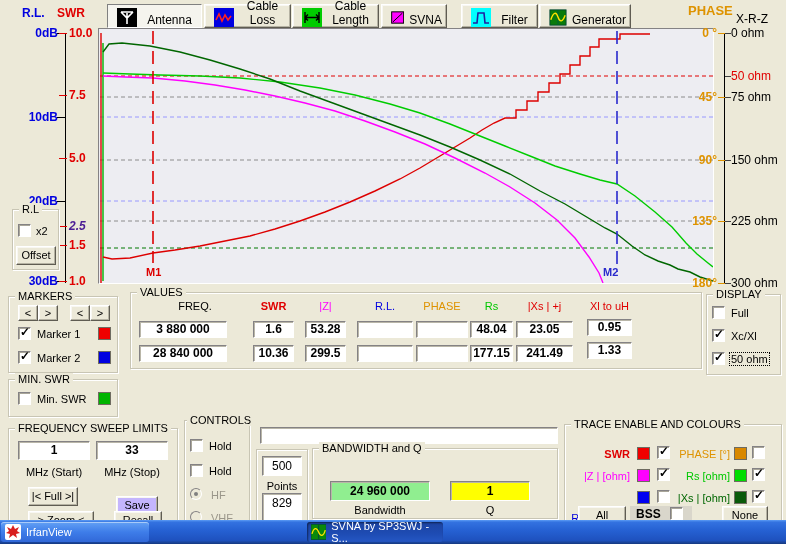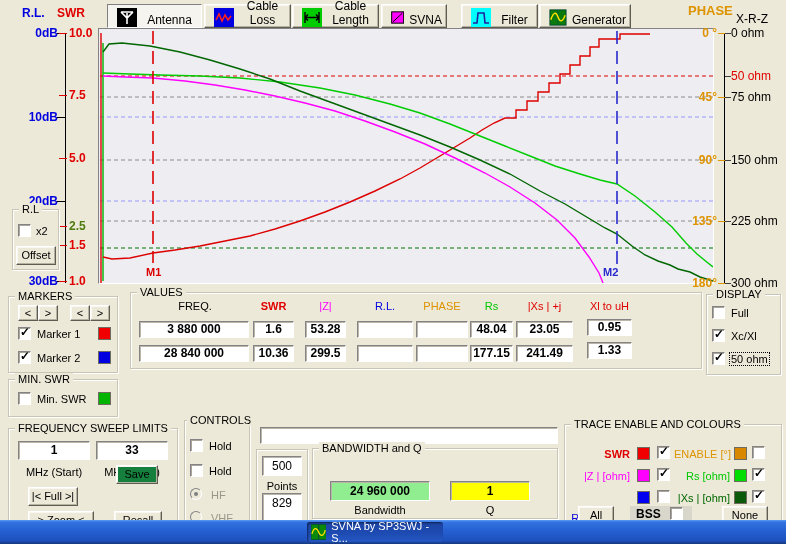--- a/index.html
+++ b/index.html
@@ -25,21 +25,21 @@
   
   .tbtn { position:absolute; top:4px; height:24px; display:flex; align-items:flex-end; gap:5px; padding-left:9px; font-size:12px; }
   .tbtn .cap { flex:1; text-align:center; padding-right:4px; }
   .ticon { width:20px; height:19px; display:block; }
 
   
   .vh { position:absolute; top:300px; height:13px; text-align:center; font-size:11px; }
   .col1{left:134px;width:122px}.col2{left:248px;width:51px}.col3{left:300px;width:51px}
   .col4{left:352px;width:66px}.col5{left:411px;width:62px}.col6{left:465px;width:53px}
   .col7{left:511px;width:67px}.col8{left:582px;width:55px}
-  .vc1{left:139px;width:110px}.vc2{left:253px;width:41px}.vc3{left:305px;width:41px}
+  .vc1{left:139px;width:88px}.vc2{left:253px;width:41px}.vc3{left:305px;width:41px}
   .vc4{left:357px;width:56px}.vc5{left:416px;width:52px}.vc6{left:470px;width:43px}
   .vc7{left:516px;width:57px}.vc8{left:587px;width:45px}
   .row1{top:321px}.row2{top:345px}
 
   
   #taskbar { position:absolute; left:0; top:520px; width:786px; height:24px; background:linear-gradient(180deg,#5C9CF5 0%,#3372E0 9%,#2560D2 45%,#1E51BE 85%,#16397E 100%); z-index:50; }
   .tb-btn { position:absolute; top:2px; height:20px; border-radius:3px; background:linear-gradient(180deg,#63A1F5 0%,#3E7DE9 50%,#3168D8 100%); box-shadow:inset 0 1px 0 rgba(255,255,255,.45); color:#fff; display:flex; align-items:center; gap:5px; padding-left:4px; overflow:hidden; }
   .tb-btn.active { background:linear-gradient(180deg,#1C43A0 0%,#1E4CB4 60%,#2557C4 100%); box-shadow:inset 1px 1px 2px rgba(0,0,0,.5); }
 
   #plot-frame { position:absolute; left:98px; top:28px; width:616px; height:256px; border:1px solid #848284; border-right-color:#fff; border-bottom-color:#fff; background:#EDEDF2; }
@@ -130,21 +130,21 @@
     <div class="abs" style="left: 2px; top: 194px; width: 56px; text-align: right; font-size: 12px; font-weight: bold; color: rgb(0, 0, 224);">20dB</div>
     <div class="abs" style="left: 57px; top: 201px; width: 8px; height: 1px; background: rgb(0, 0, 0);"></div>
     <div class="abs" style="left: 2px; top: 274px; width: 56px; text-align: right; font-size: 12px; font-weight: bold; color: rgb(0, 0, 224);">30dB</div>
     <div class="abs" style="left: 57px; top: 281px; width: 8px; height: 1px; background: rgb(0, 0, 0);"></div>
     <div class="abs" style="left: 69px; top: 26px; font-size: 12px; font-weight: bold; color: rgb(224, 0, 0);">10.0</div>
     <div class="abs" style="left: 59px; top: 33px; width: 8px; height: 1px; background: rgb(224, 0, 0);"></div>
     <div class="abs" style="left: 69px; top: 88px; font-size: 12px; font-weight: bold; color: rgb(224, 0, 0);">7.5</div>
     <div class="abs" style="left: 59px; top: 95px; width: 8px; height: 1px; background: rgb(224, 0, 0);"></div>
     <div class="abs" style="left: 69px; top: 151px; font-size: 12px; font-weight: bold; color: rgb(224, 0, 0);">5.0</div>
     <div class="abs" style="left: 59px; top: 158px; width: 8px; height: 1px; background: rgb(224, 0, 0);"></div>
-    <div class="abs" style="left: 69px; top: 219px; font-size: 12px; font-weight: bold; color: #4d7c0f;">2.5</div>
+    <div class="abs" style="left: 69px; top: 219px; font-size: 12px; font-weight: bold; color: #4c1d95; font-style: italic;">2.5</div>
     <div class="abs" style="left: 59px; top: 226px; width: 8px; height: 1px; background: rgb(224, 0, 0);"></div>
     <div class="abs" style="left: 69px; top: 238px; font-size: 12px; font-weight: bold; color: rgb(224, 0, 0);">1.5</div>
     <div class="abs" style="left: 59px; top: 245px; width: 8px; height: 1px; background: rgb(224, 0, 0);"></div>
     <div class="abs" style="left: 69px; top: 274px; font-size: 12px; font-weight: bold; color: rgb(224, 0, 0);">1.0</div>
     <div class="abs" style="left: 59px; top: 281px; width: 8px; height: 1px; background: rgb(224, 0, 0);"></div>
   </div>
 <div id="right-axis">
     <div class="abs" style="left: 724px; top: 33px; width: 1px; height: 250px; background: rgb(0, 0, 0);"></div>
     <div class="abs" style="left: 684px; top: 26px; width: 33px; text-align: right; font-size: 12px; font-weight: bold; color: rgb(222, 147, 0);">0 °</div>
     <div class="abs" style="left: 718px; top: 33px; width: 7px; height: 1px; background: rgb(222, 147, 0);"></div>
@@ -239,21 +239,21 @@
 <span class="lbl dotted-focus" style="left:730px;top:353px;padding:0 1px">50 ohm</span>
 
 <div class="groupbox" style="left:8px;top:428px;width:170px;height:112px">
   <span class="gb-title">FREQUENCY SWEEP LIMITS</span>
 </div>
 <div class="field sunken" style="left:18px;top:441px;width:72px;height:19px;line-height:17px">1</div>
 <div class="field sunken" style="left:96px;top:441px;width:72px;height:19px;line-height:17px">33</div>
 <span class="lbl" style="left:16px;top:466px;width:76px;text-align:center">MHz  (Start)</span>
 <span class="lbl" style="left:94px;top:466px;width:76px;text-align:center">MHz  (Stop)</span>
 <div class="btn abs" style="left:28px;top:487px;width:50px;height:19px;line-height:17px">|&lt; Full &gt;|</div>
-<div class="btn abs" style="left:116px;top:465px;width:42px;height:19px;line-height:17px;background:#15803d">Save</div>
+<div class="btn abs" style="left:116px;top:496px;width:42px;height:19px;line-height:17px;background:#c4b5fd">Save</div>
 <div class="btn abs" style="left:28px;top:511px;width:66px;height:19px;line-height:17px">&gt; Zoom &lt;</div>
 <div class="btn abs" style="left:114px;top:511px;width:48px;height:19px;line-height:17px">Recall</div>
 
 <div class="groupbox" style="left:184px;top:420px;width:66px;height:120px">
   <span class="gb-title" style="left:2px">CONTROLS</span>
 </div>
 <span class="cb" style="left:190px;top:439px"></span>
 <span class="lbl" style="left:209px;top:440px">Hold</span>
 <span class="cb" style="left:190px;top:464px"></span>
 <span class="lbl" style="left:209px;top:465px">Hold</span>
@@ -276,45 +276,52 @@
 <span class="lbl" style="left:330px;top:504px;width:100px;text-align:center">Bandwidth</span>
 <div class="field sunken" style="left: 450px; top: 481px; width: 80px; height: 20px; line-height: 18px; background: rgb(255, 255, 0);">1</div>
 <span class="lbl" style="left:450px;top:504px;width:80px;text-align:center">Q</span>
 
 <div class="groupbox" style="left:564px;top:424px;width:218px;height:116px">
   <span class="gb-title">TRACE ENABLE AND COLOURS</span>
 </div>
 <span class="lbl" style="left: 566px; top: 448px; width: 64px; text-align: right; font-weight: bold; color: rgb(224, 0, 0);">SWR</span>
 <span class="swatch" style="left: 637px; top: 447px; background: rgb(240, 0, 0);"></span>
 <span class="cb checked" style="left:657px;top:446px"></span>
-<span class="lbl" style="left: 674px; top: 448px; width: 56px; text-align: right; color: rgb(222, 147, 0);">ENABLE [°]</span>
+<span class="lbl" style="left: 674px; top: 448px; width: 56px; text-align: right; color: rgb(222, 147, 0);">PHASE [°]</span>
 <span class="swatch" style="left: 734px; top: 447px; background: rgb(216, 136, 0);"></span>
 <span class="cb" style="left:752px;top:446px"></span>
 
 <span class="lbl" style="left: 566px; top: 470px; width: 64px; text-align: right; color: rgb(255, 0, 255);">|Z | [ohm]</span>
 <span class="swatch" style="left: 637px; top: 469px; background: rgb(255, 0, 255);"></span>
 <span class="cb checked" style="left:657px;top:468px"></span>
 <span class="lbl" style="left: 674px; top: 470px; width: 56px; text-align: right; color: rgb(0, 200, 0);">Rs [ohm]</span>
 <span class="swatch" style="left: 734px; top: 469px; background: rgb(0, 221, 0);"></span>
 <span class="cb checked" style="left:752px;top:468px"></span>
 
 <span class="lbl" style="left: 566px; top: 512px; width: 48px; text-align: right; color: rgb(0, 0, 224);">R.L. [dB]</span>
 <span class="swatch" style="left: 637px; top: 491px; background: rgb(0, 0, 240);"></span>
 <span class="cb" style="left:657px;top:490px"></span>
 <span class="lbl" style="left: 666px; top: 492px; width: 64px; text-align: right; color: rgb(0, 102, 0);">|Xs | [ohm]</span>
 <span class="swatch" style="left: 734px; top: 491px; background: rgb(10, 90, 10);"></span>
 <span class="cb checked" style="left:752px;top:490px"></span>
 
-<div class="btn abs" style="left:578px;top:506px;width:36px;height:18px;line-height:16px">All</div>
+<div class="btn abs" style="left:578px;top:506px;width:48px;height:18px;line-height:16px">All</div>
 <div class="abs" style="left:630px;top:506px;width:62px;height:18px;background:#D9D6CB"></div>
 <span class="lbl" style="left:636px;top:507px;font-weight:bold;font-size:12px">BSS</span>
 <span class="cb" style="left:670px;top:507px"></span>
 <div class="btn abs" style="left:722px;top:506px;width:46px;height:18px;line-height:16px">None</div>
 
 <div id="taskbar">
+  <div class="tb-btn" style="left:1px;width:148px">
+    <svg width="16" height="16" viewBox="0 0 16 16">
+        <rect x="0" y="0" width="16" height="16" rx="2" fill="#fff"></rect>
+        <path d="M8 1 L10 5 L14 3 L12 7 L15 9 L11 10 L12 14 L8 11 L4 14 L5 10 L1 9 L4 7 L2 3 L6 5 Z" fill="#D81E1E"></path>
+      </svg>
+    <span>IrfanView</span>
+  </div>
   <div class="tb-btn active" style="left:307px;width:136px">
     <svg width="16" height="16" viewBox="0 0 16 16">
         <rect x="0" y="0" width="16" height="16" fill="#0A8A0A" stroke="#053" stroke-width="1"></rect>
         <path d="M8 1 V15" stroke="#053" stroke-width="1.4"></path>
         <path d="M1 10 C3 3 6 3 8 8 C10 13 13 13 15 6" stroke="#FFE000" stroke-width="1.4" fill="none"></path>
       </svg>
     <span>SVNA by SP3SWJ -  S...</span>
   </div>
 
 </div>

